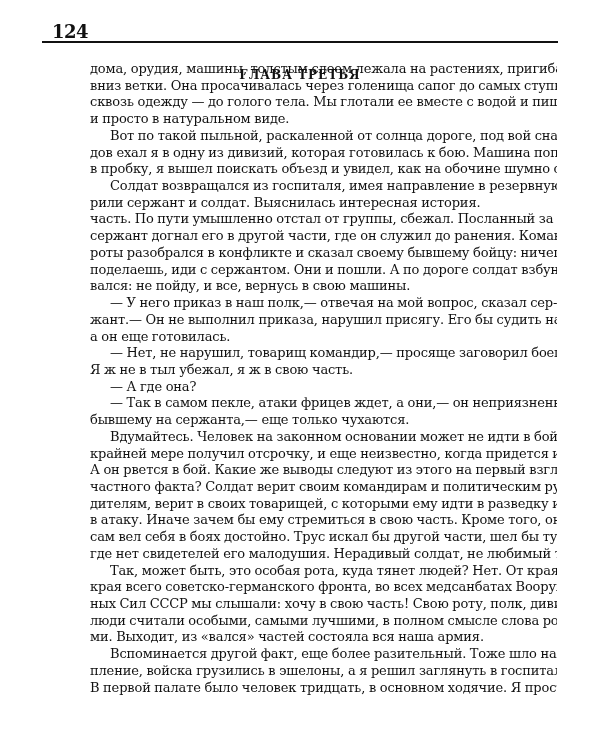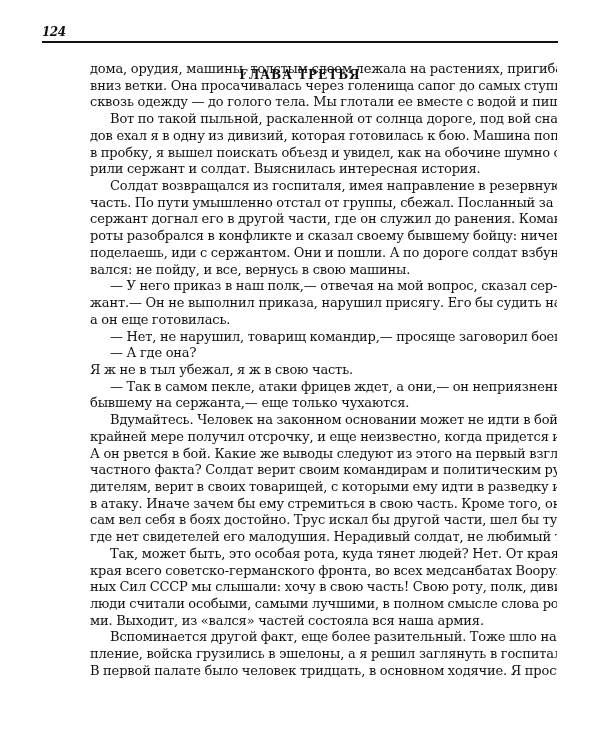--- a/index.html
+++ b/index.html
@@ -18,27 +18,26 @@
   .page-header {
     position: absolute;
     left: 42px;
     top: 25px;
     width: 516px;
     height: 16px;
     border-bottom: 2px solid #111111;
   }
   .page-number {
     position: absolute;
-    left: 0;
+    left: 10px;
     top: 0;
-    font-size: 12px;
+    font-size: 18px;
     font-weight: bold;
     line-height: 14px;
     letter-spacing: -0.5px;
-    font-style: italic;
   }
   .running-head {
     position: absolute;
     left: 0;
     right: 0;
     top: 1px;
     text-align: center;
     font-size: 12px;
     font-weight: bold;
     letter-spacing: 1px;
@@ -77,36 +76,37 @@
 
 <div class="page-header">
   <span class="page-number">124</span>
   <span class="running-head">ГЛАВА ТРЕТЬЯ</span>
 </div>
 
 <div class="body-text" id="body-text">
     <span class="line">дома, орудия, машины, толстым слоем лежала на растениях, пригибая</span>
     <span class="line">вниз ветки. Она просачивалась через голенища сапог до самых ступней,</span>
     <span class="line">сквозь одежду — до голого тела. Мы глотали ее вместе с водой и пищей</span>
+    <span class="line last">и просто в натуральном виде.</span>
     <span class="line indent">Вот по такой пыльной, раскаленной от солнца дороге, под вой снаря-</span>
     <span class="line">дов ехал я в одну из дивизий, которая готовилась к бою. Машина попала</span>
     <span class="line">в пробку, я вышел поискать объезд и увидел, как на обочине шумно спо-</span>
+    <span class="line indent">Солдат возвращался из госпиталя, имея направление в резервную</span>
     <span class="line last">рили сержант и солдат. Выяснилась интересная история.</span>
-    <span class="line indent">Солдат возвращался из госпиталя, имея направление в резервную</span>
     <span class="line">часть. По пути умышленно отстал от группы, сбежал. Посланный за ним</span>
     <span class="line">сержант догнал его в другой части, где он служил до ранения. Командир</span>
     <span class="line">роты разобрался в конфликте и сказал своему бывшему бойцу: ничего не</span>
     <span class="line">поделаешь, иди с сержантом. Они и пошли. А по дороге солдат взбунто-</span>
     <span class="line last">вался: не пойду, и все, вернусь в свою машины.</span>
     <span class="line indent">— У него приказ в наш полк,— отвечая на мой вопрос, сказал сер-</span>
     <span class="line">жант.— Он не выполнил приказа, нарушил присягу. Его бы судить надо,</span>
     <span class="line last">а он еще готовилась.</span>
     <span class="line indent">— Нет, не нарушил, товарищ командир,— просяще заговорил боец.—</span>
+    <span class="line last">Я ж не в тыл убежал, я ж в свою часть.</span>
     <span class="line indent last">— А где она?</span>
-    <span class="line last">Я ж не в тыл убежал, я ж в свою часть.</span>
     <span class="line indent">— Так в самом пекле, атаки фрицев ждет, а они,— он неприязненно</span>
     <span class="line last">бывшему на сержанта,— еще только чухаются.</span>
     <span class="line indent">Вдумайтесь. Человек на законном основании может не идти в бой. По</span>
     <span class="line">крайней мере получил отсрочку, и еще неизвестно, когда придется идти.</span>
     <span class="line">А он рвется в бой. Какие же выводы следуют из этого на первый взгляд</span>
     <span class="line">частного факта? Солдат верит своим командирам и политическим руково-</span>
     <span class="line">дителям, верит в своих товарищей, с которыми ему идти в разведку или</span>
     <span class="line">в атаку. Иначе зачем бы ему стремиться в свою часть. Кроме того, он и</span>
     <span class="line">сам вел себя в боях достойно. Трус искал бы другой части, шел бы туда,</span>
     <span class="line">где нет свидетелей его малодушия. Нерадивый солдат, не любимый това-</span>

